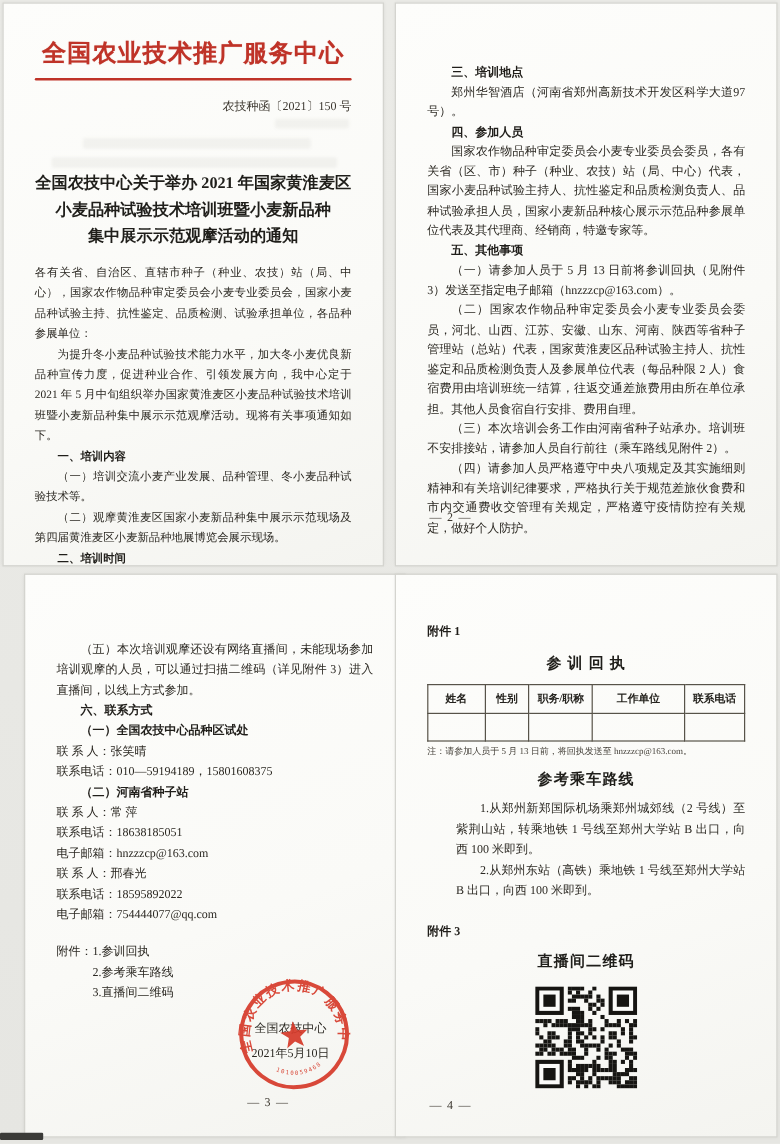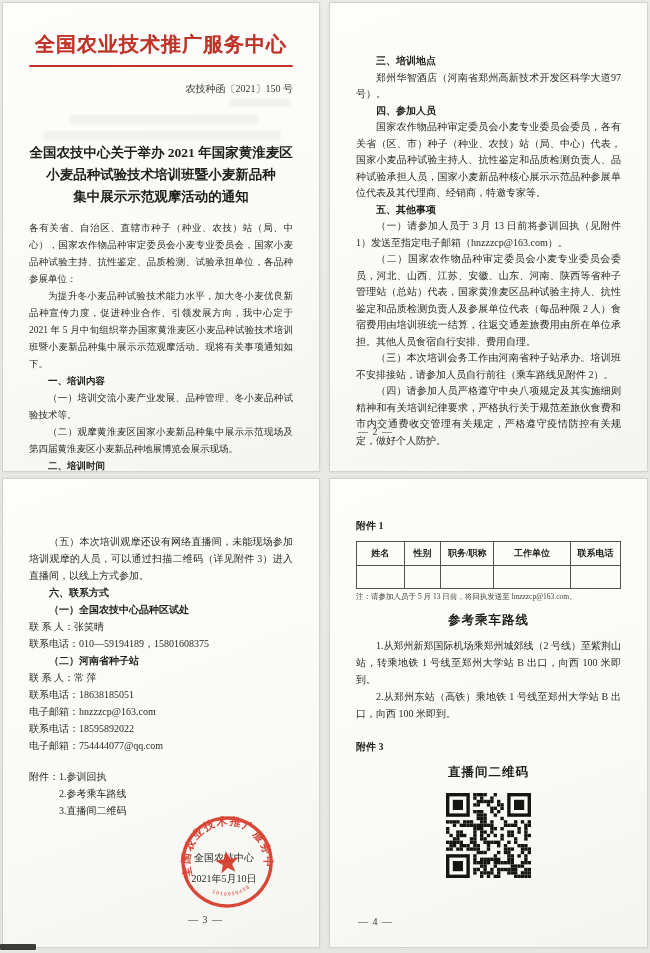--- a/index.html
+++ b/index.html
@@ -13,21 +13,21 @@
   .canvas{position:relative;width:650px;height:953px;background:linear-gradient(180deg,#ebebe7,#e6e6e2);}
   .page{
     position:absolute;width:318px;height:470px;
     background:linear-gradient(160deg,#fdfdfb 0%,#fafaf7 60%,#f4f4f0 100%);
     border:1px solid #d4d4cf;
     box-shadow:0 0 3px rgba(0,0,0,.07);
     box-sizing:border-box;
   }
   #p1{left:2px;top:2px;}
   #p2{left:329px;top:2px;width:319px;}
-  #p3{left:2px;top:478px;}
+  #p3{left:20px;top:478px;}
   #p4{left:329px;top:478px;width:319px;}
   .content{position:absolute;inset:0;padding:16px 26px;box-sizing:border-box;overflow:hidden;}
 
   p{margin:0;}
   .body-text{font-size:9.5px;line-height:17px;text-align:justify;color:#2b2822;}
   .b2{font-size:10px;line-height:16.5px;}
   .b3{font-size:10px;line-height:17px;}
   .indent{text-indent:2em;}
   .sec-heading{font-weight:bold;text-indent:2em;color:#201e1a;}
 
@@ -58,21 +58,21 @@
   
   .att-label{font-weight:bold;font-size:10px;color:#201e1a;}
   .center-title{font-size:12.5px;font-weight:bold;text-align:center;letter-spacing:1px;color:#1f1e1a;}
   .receipt-table{width:100%;border-collapse:collapse;margin-top:8px;border:1.2px solid #4a463e;}
   .receipt-table th,.receipt-table td{border:1px solid #575349;}
   .receipt-table th{font-size:9px;font-weight:bold;padding:5px 1px;text-align:center;color:#25231e;}
   .receipt-table td{height:20px;}
   .col-name{width:18%;}.col-sex{width:14%;}.col-title{width:20%;margin-left:44px;}.col-org{width:29%;}.col-phone{width:19%;}
   .table-note{margin-top:3px;font-size:7.5px;color:#45413a;}
   .mt24{margin-top:24px;}.mt20{margin-top:20px;}.mt18{margin-top:18px;}
-  .mt12{margin-top:12px;}.mt10{margin-top:10px;}.mt8{margin-top:8px;}
+  .mt12{margin-top:12px;}.mt10{margin-top:10px;}.mt8{margin-top:8px;margin-left:24px;}
   .qr-wrap{width:85px;height:85px;margin:12px auto 0;}
   .doc-footer{position:absolute;left:26px;right:24px;top:376px;}
   .rule-thick{height:1.6px;background:#3e3a33;}
   .rule-thin{height:1px;background:#4a463e;}
   .cc-line{font-size:8.5px;padding:5px 0 4px 8px;color:#2b2822;}
   .issuer-row{display:flex;justify-content:space-between;font-size:9.5px;padding:5px 6px 6px 4px;color:#2b2822;}
   .artifact{position:absolute;left:0;top:944px;width:36px;height:6px;background:#3b3b38;border-radius:1px;}
 </style>
 </head>
 <body>
@@ -106,41 +106,42 @@
   </section>
 
   <section class="page" id="p2">
     <div class="content">
       <div class="body-text b2" style="margin-top:34px;">
         <p class="sec-heading">三、培训地点</p>
         <p class="indent">郑州华智酒店（河南省郑州高新技术开发区科学大道97号）。</p>
         <p class="sec-heading">四、参加人员</p>
         <p class="indent">国家农作物品种审定委员会小麦专业委员会委员，各有关省（区、市）种子（种业、农技）站（局、中心）代表，国家小麦品种试验主持人、抗性鉴定和品质检测负责人、品种试验承担人员，国家小麦新品种核心展示示范品种参展单位代表及其代理商、经销商，特邀专家等。</p>
         <p class="sec-heading">五、其他事项</p>
-        <p class="indent">（一）请参加人员于 3 月 13 日前将参训回执（见附件 1）发送至指定电子邮箱（hnzzzcp@163.com）。</p>
+        <p class="indent">（一）请参加人员于 5 月 13 日前将参训回执（见附件 3）发送至指定电子邮箱（hnzzzcp@163.com）。</p>
         <p class="indent">（二）国家农作物品种审定委员会小麦专业委员会委员，河北、山西、江苏、安徽、山东、河南、陕西等省种子管理站（总站）代表，国家黄淮麦区品种试验主持人、抗性鉴定和品质检测负责人及参展单位代表（每品种限 2 人）食宿费用由培训班统一结算，往返交通差旅费用由所在单位承担。其他人员食宿自行安排、费用自理。</p>
         <p class="indent">（三）本次培训会务工作由河南省种子站承办。培训班不安排接站，请参加人员自行前往（乘车路线见附件 2）。</p>
         <p class="indent">（四）请参加人员严格遵守中央八项规定及其实施细则精神和有关培训纪律要求，严格执行关于规范差旅伙食费和市内交通费收交管理有关规定，严格遵守疫情防控有关规定，做好个人防护。</p>
       </div>
       <div class="page-num pn-left">— 2 —</div>
     </div>
   </section>
 
   <section class="page" id="p3">
     <div class="content">
       <div class="body-text b3" style="margin-top:38px;">
         <p class="indent">（五）本次培训观摩还设有网络直播间，未能现场参加培训观摩的人员，可以通过扫描二维码（详见附件 3）进入直播间，以线上方式参加。</p>
         <p class="sec-heading">六、联系方式</p>
         <p class="sec-heading">（一）全国农技中心品种区试处</p>
         <p>联 系 人：张笑晴</p>
         <p>联系电话：010—59194189，15801608375</p>
         <p class="sec-heading">（二）河南省种子站</p>
         <p>联 系 人：常  萍</p>
         <p>联系电话：18638185051</p>
         <p>电子邮箱：hnzzzcp@163.com</p>
+        <p>联 系 人：邢春光</p>
         <p>联系电话：18595892022</p>
         <p>电子邮箱：754444077@qq.com</p>
         <div class="attach-block">
           <p>附件：1.参训回执</p>
           <p class="att-item">2.参考乘车路线</p>
           <p class="att-item">3.直播间二维码</p>
         </div>
       </div>
 
       <div class="signature">
@@ -163,20 +164,21 @@
         </text>
       </svg>
 
       <div class="page-num pn3">— 3 —</div>
     </div>
   </section>
 
   <section class="page" id="p4">
     <div class="content">
       <div class="att-label mt24">附件 1</div>
+      <div class="center-title mt12">参 训 回 执</div>
       <table class="receipt-table">
         <thead>
           <tr>
             <th class="col-name">姓名</th>
             <th class="col-sex">性别</th>
             <th class="col-title">职务/职称</th>
             <th class="col-org">工作单位</th>
             <th class="col-phone">联系电话</th>
           </tr>
         </thead>

